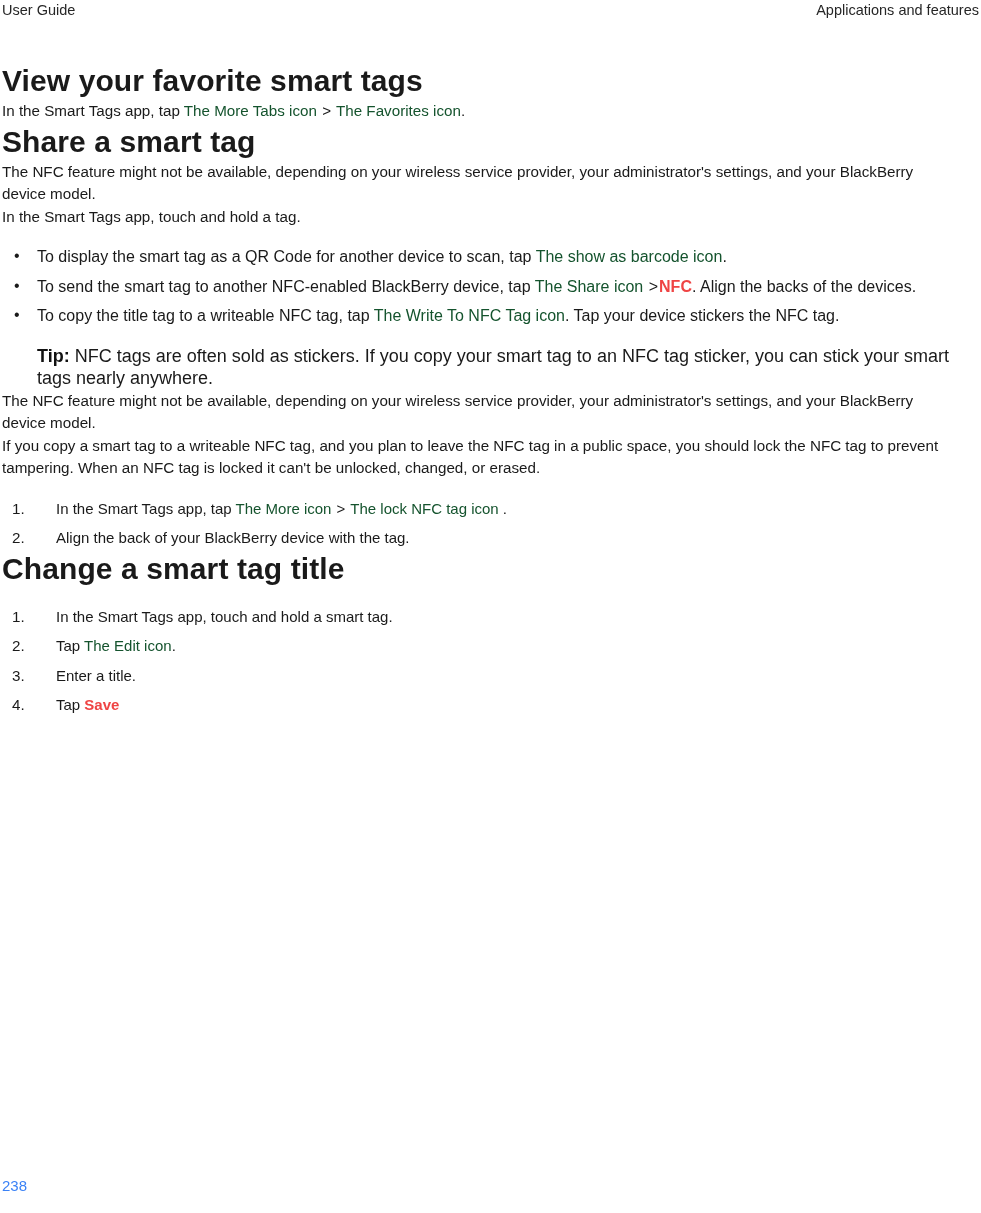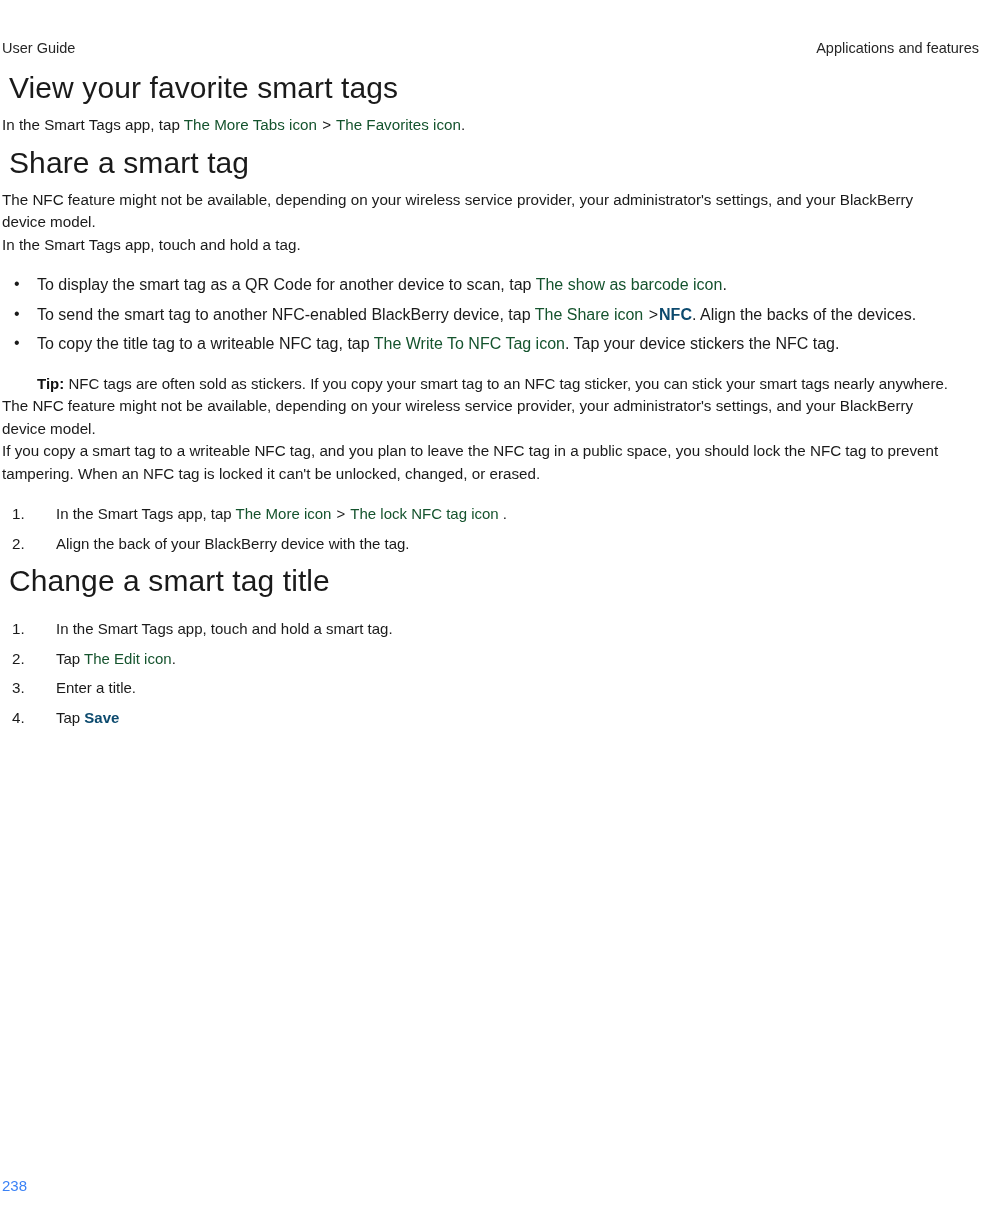--- a/index.html
+++ b/index.html
@@ -30,44 +30,43 @@
     position: absolute;
     top: 0;
     left: 0;
     right: 0;
     height: 28px;
     display: flex;
     justify-content: space-between;
     align-items: flex-start;
     padding: 1px 2px 0 2px;
     box-sizing: border-box;
-    margin-top: 38px;
   }
   .running-header .hdr-text {
     font-size: 14.5px;
     line-height: 19px;
     color: #262626;
     font-weight: 400;
     white-space: nowrap;
   }
 
   
   .content {
     position: absolute;
     top: 62px;
     left: 2px;
     width: 950px;
   }
 
   h1.section-heading {
     font-size: 30px;
     line-height: 38px;
-    font-weight: 400;
-    color: #1a1a1a;
-    margin: 7px;
+    font-weight: 700;
+    color: #1a1a1a;
+    margin: 0;
     letter-spacing: 0.1px;
   }
   .h-first { margin-top: 30px; }
   .h-next  { margin-top: 48px; }
 
   p.body-text {
     font-size: 15.2px;
     line-height: 22.5px;
     color: #1a1a1a;
     margin: 0;
@@ -123,36 +122,36 @@
     top: 0;
     font-size: 15.2px;
     line-height: 22.5px;
     color: #1a1a1a;
   }
 
   
   p.tip-block {
     margin: 17px 0 0 0;
     padding-left: 35px;
-    font-size: 15px;
+    font-size: 18px;
     line-height: 22.5px;
     color: #1a1a1a;
   }
 
   
   .icon-ref {
     color: #14532d;
     font-weight: 400;
   }
   .sep-arrow {
     color: #1a1a1a;
     font-weight: 400;
     padding: 0 1px;
   }
-  .bold-term { font-weight: 700; color: #0c4a6e; text-align: center; }
+  .bold-term { font-weight: 700; color: #ef4444; text-align: center; }
   .tip-label { font-weight: 700; color: #111111; }
 
   
   .page-footer {
     position: absolute;
     left: 2px;
     bottom: 17px;
     width: 950px;
   }
   .page-footer .folio {

